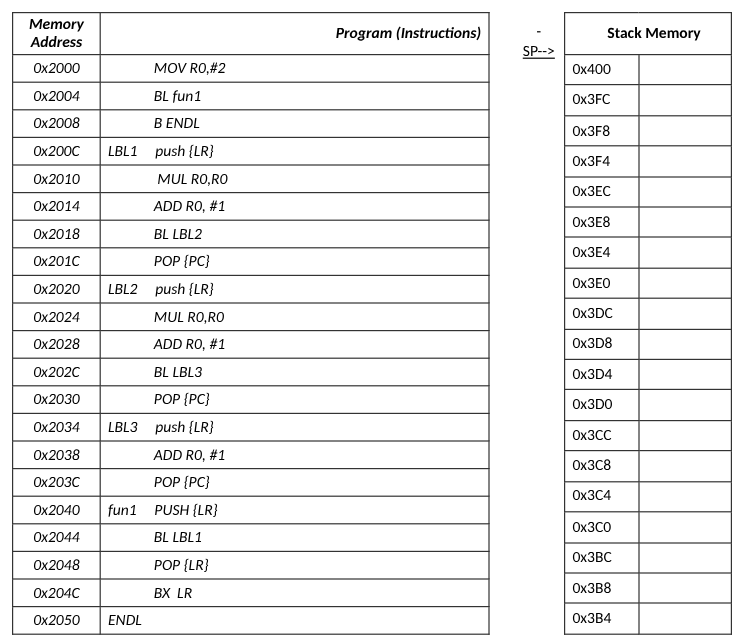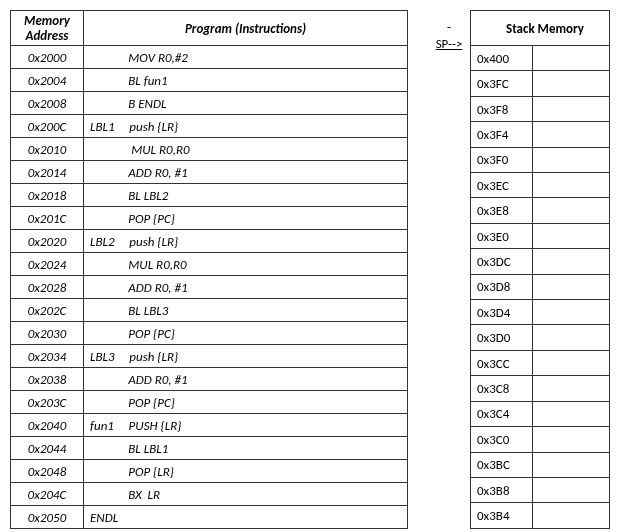--- a/index.html
+++ b/index.html
@@ -22,21 +22,21 @@
     }
     .program-table {
       width: 400px;
       font-style: italic;
     }
     .program-table th:first-child {
       width: 60px;
       text-align: center;
     }
     .program-table th:nth-child(2) {
-      text-align: center;
+      text-align: right;
     }
     .program-table td:first-child {
       text-align: center;
     }
     .program-table td:nth-child(2) {
       white-space: pre;
       margin-left: 44px;
     }
     .stack-section {
       display: flex;
@@ -260,29 +260,29 @@
         </tr>
         <tr>
           <td>0x3F8</td>
           <td></td>
         </tr>
         <tr>
           <td>0x3F4</td>
           <td></td>
         </tr>
         <tr>
-          <td>0x3F0</td>
-          <td></td>
-        </tr>
-        <tr>
           <td>0x3EC</td>
           <td></td>
         </tr>
         <tr>
           <td>0x3E8</td>
+          <td></td>
+        </tr>
+        <tr>
+          <td>0x3E4</td>
           <td></td>
         </tr>
         <tr>
           <td>0x3E0</td>
           <td></td>
         </tr>
         <tr>
           <td>0x3DC</td>
           <td></td>
         </tr>

